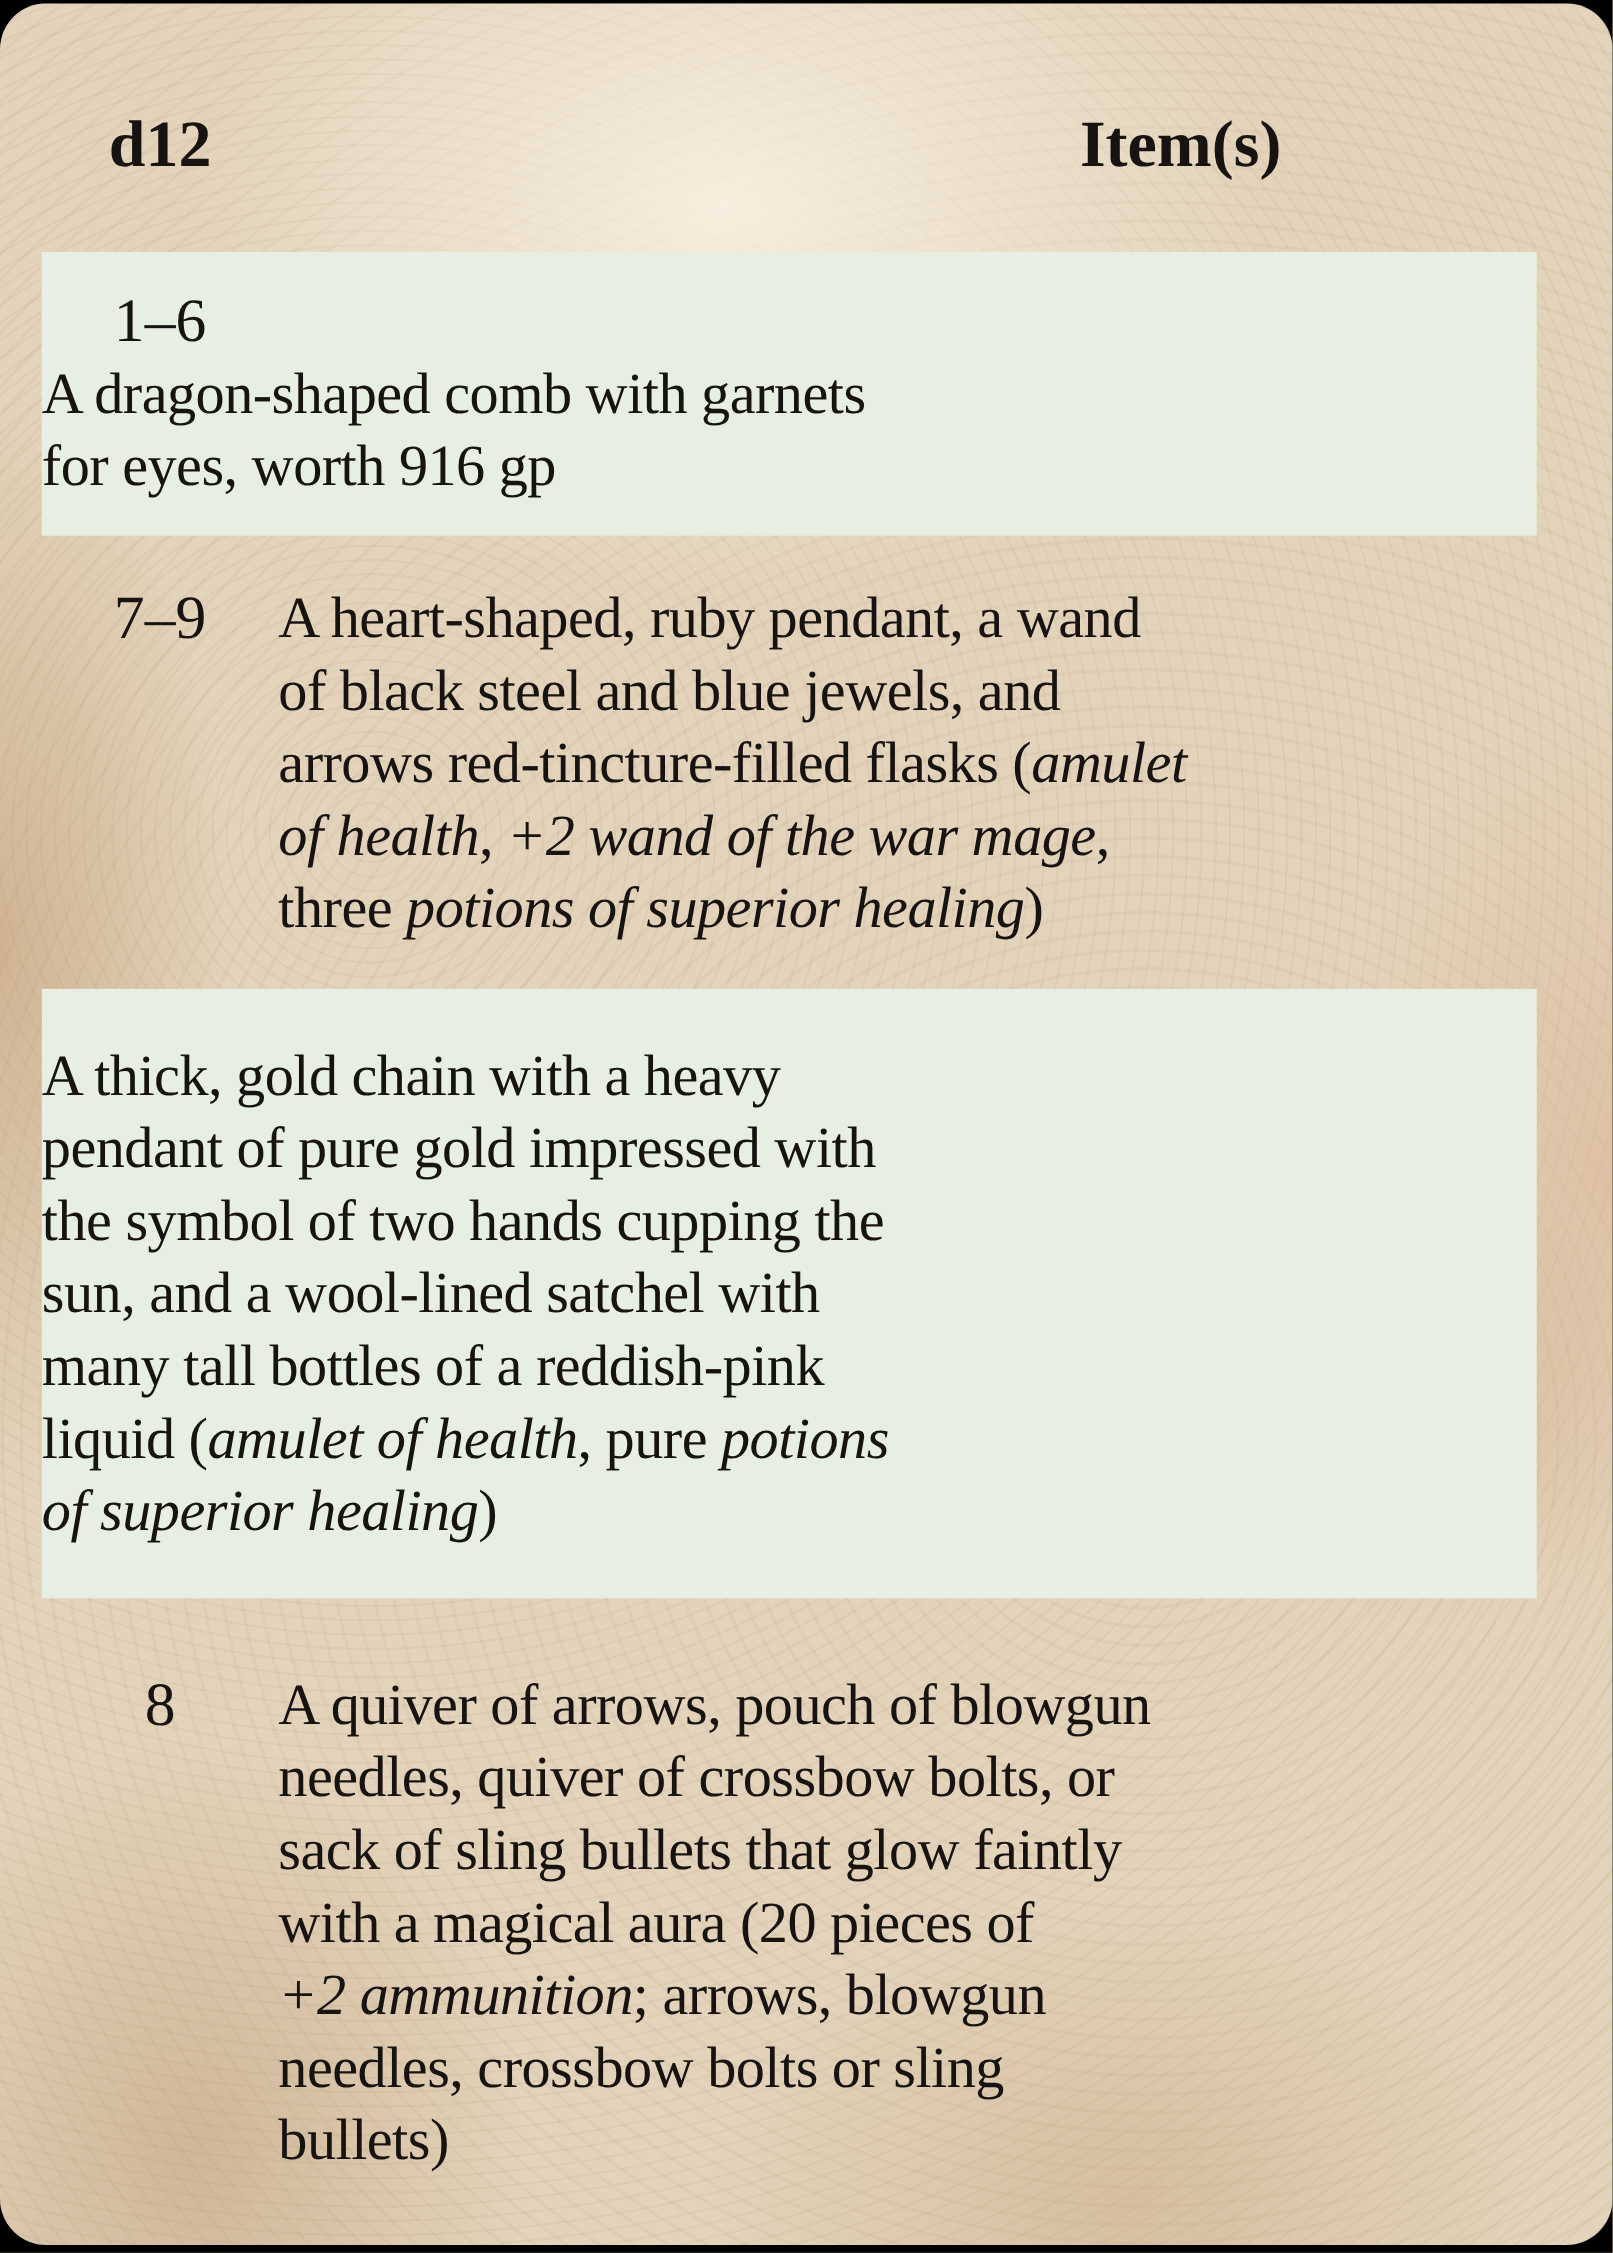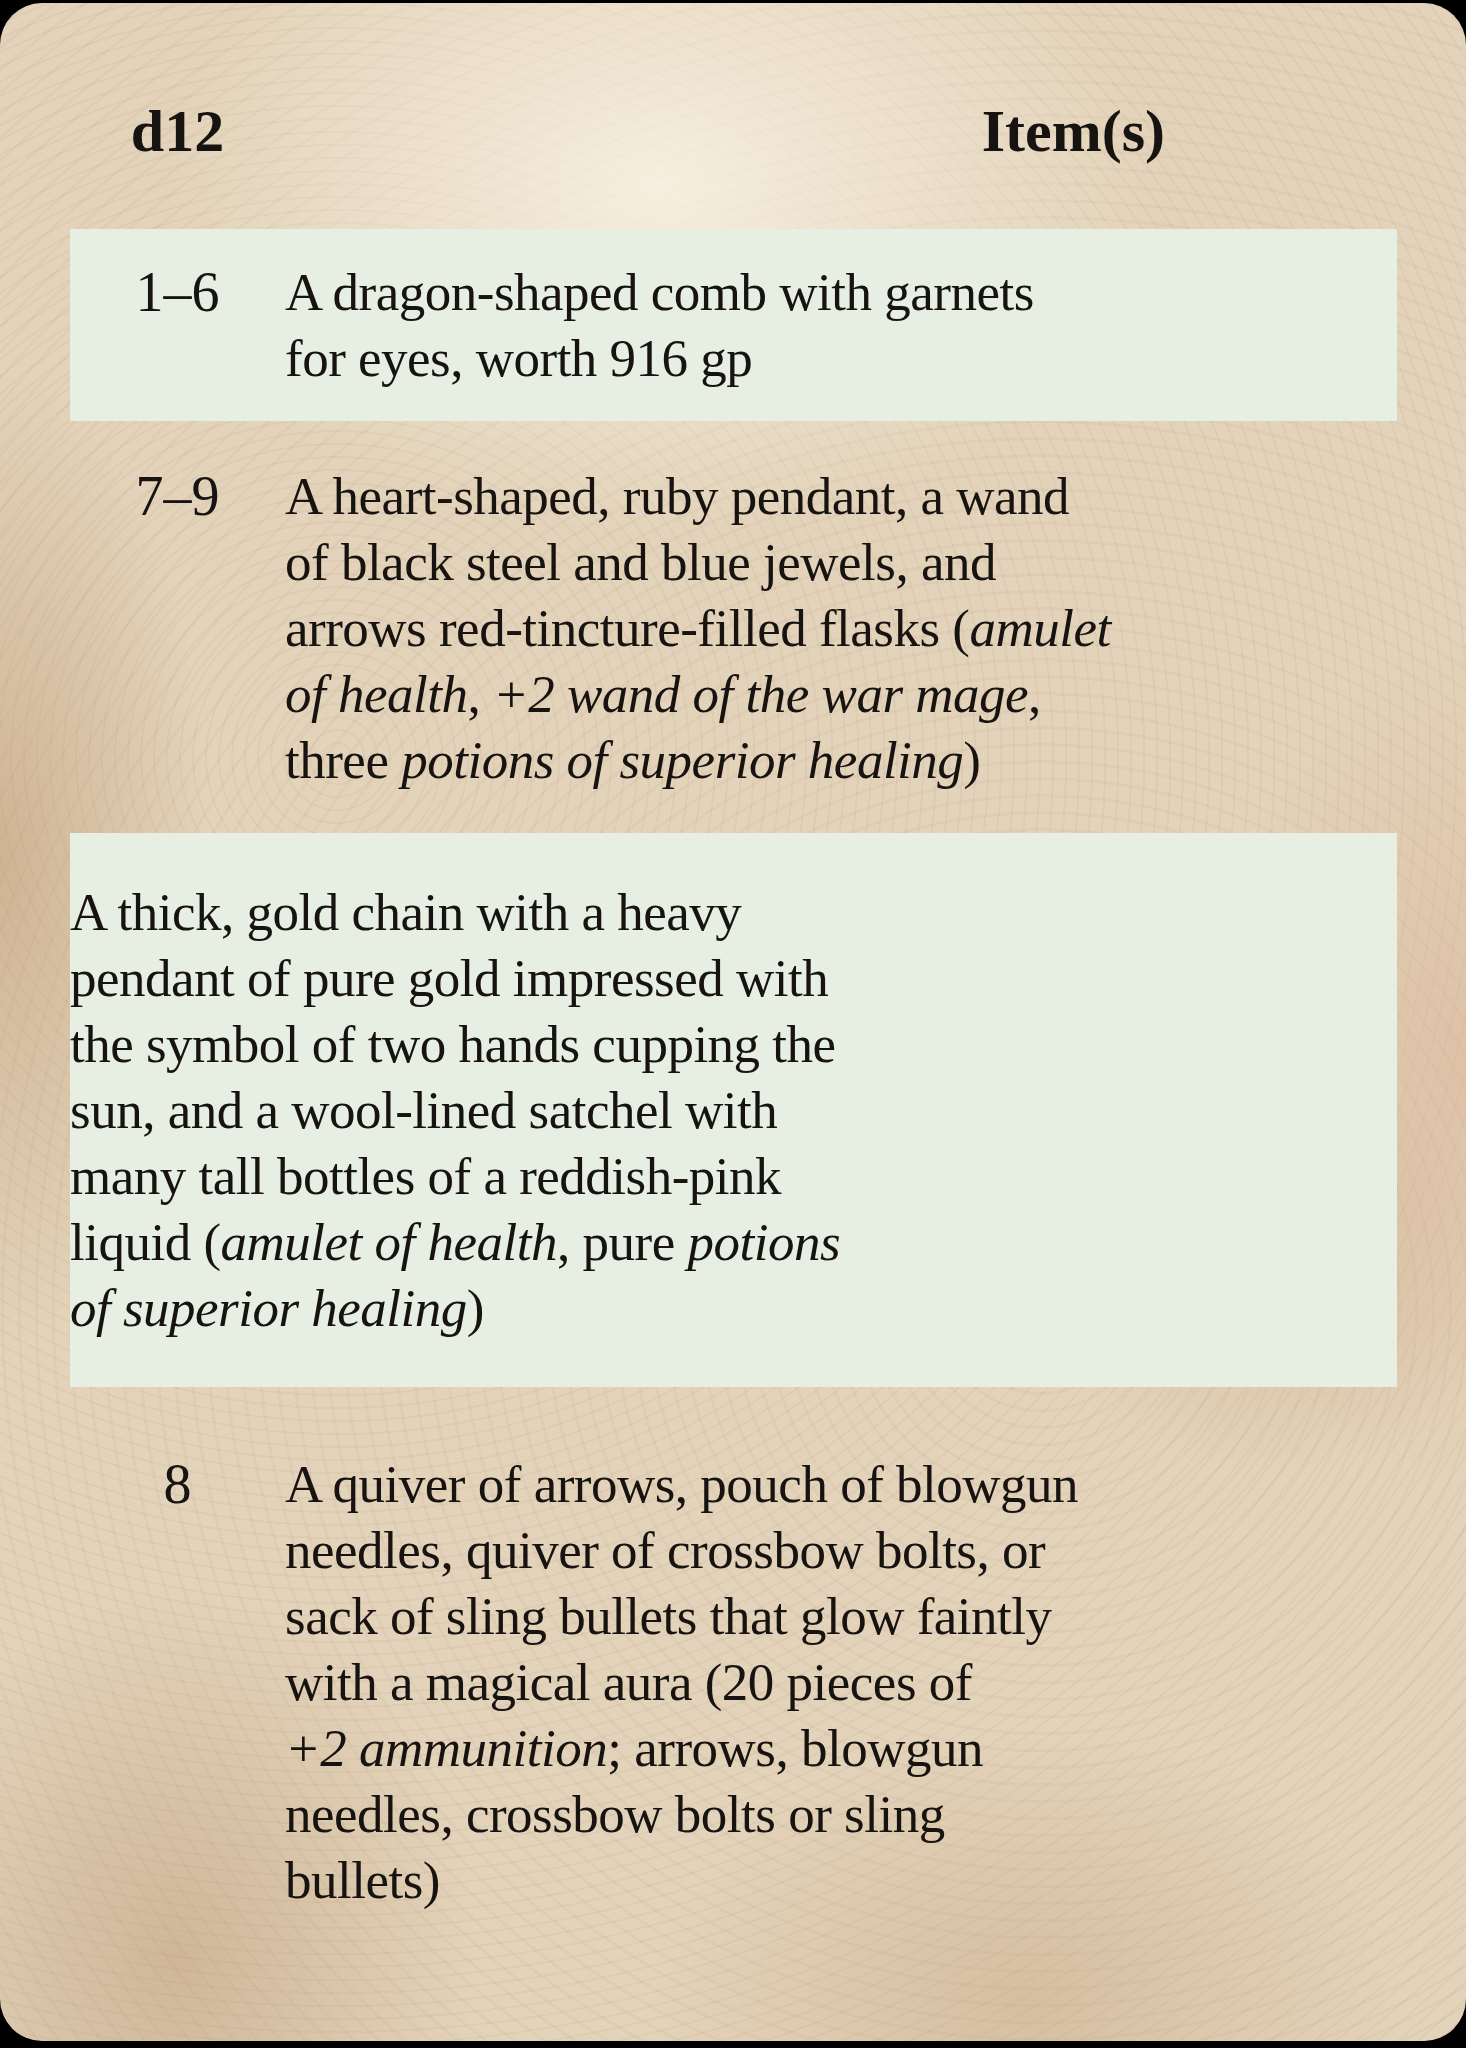--- a/index.html
+++ b/index.html
@@ -19,21 +19,21 @@
       radial-gradient(ellipse 300px 700px at 0% 42%, rgba(182,142,100,0.45), rgba(182,142,100,0) 70%),
       radial-gradient(ellipse 420px 520px at 12% 96%, rgba(177,139,100,0.40), rgba(177,139,100,0) 72%),
       radial-gradient(ellipse 360px 620px at 100% 52%, rgba(216,176,146,0.50), rgba(216,176,146,0) 70%),
       radial-gradient(ellipse 330px 300px at 87% 62%, rgba(196,160,122,0.35), rgba(196,160,122,0) 70%),
       radial-gradient(ellipse 520px 380px at 70% 98%, rgba(189,152,112,0.35), rgba(189,152,112,0) 72%),
       repeating-radial-gradient(circle at 23% 37%, rgba(150,118,84,0.07) 0 2px, rgba(0,0,0,0) 2px 13px),
       repeating-radial-gradient(circle at 71% 64%, rgba(150,118,84,0.06) 0 3px, rgba(0,0,0,0) 3px 17px);
     color:var(--ink,#171310);
   }
   .content{
-    padding:92px 69px 0 70px;
+    padding:92px 69px 0 38px;
   }
   .header-row{
     display:flex;
     line-height:72px;
     font-weight:bold;
     font-size:60px;
     margin-bottom:62px;
   }
   .header-row .roll-h{
     width:215px;
@@ -42,20 +42,21 @@
   .header-row .items-h{
     flex:1;
     text-align:right;
     padding-right:232px;
   }
   .row{
     display:flex;
   }
   .row.hl{
     background:var(--highlight,#e7efe2);
+    flex-direction:column;
   }
   .row:nth-child(1){padding:30px 0 30px;}
   .row:nth-child(2){padding:42px 0 40px;}
   .row:nth-child(3){padding:46px 0 46px;}
   .row:nth-child(4){padding:64px 0 40px;}
   .cell.roll{
     width:215px;
     text-align:center;
     font-size:56px;
     line-height:66px;

